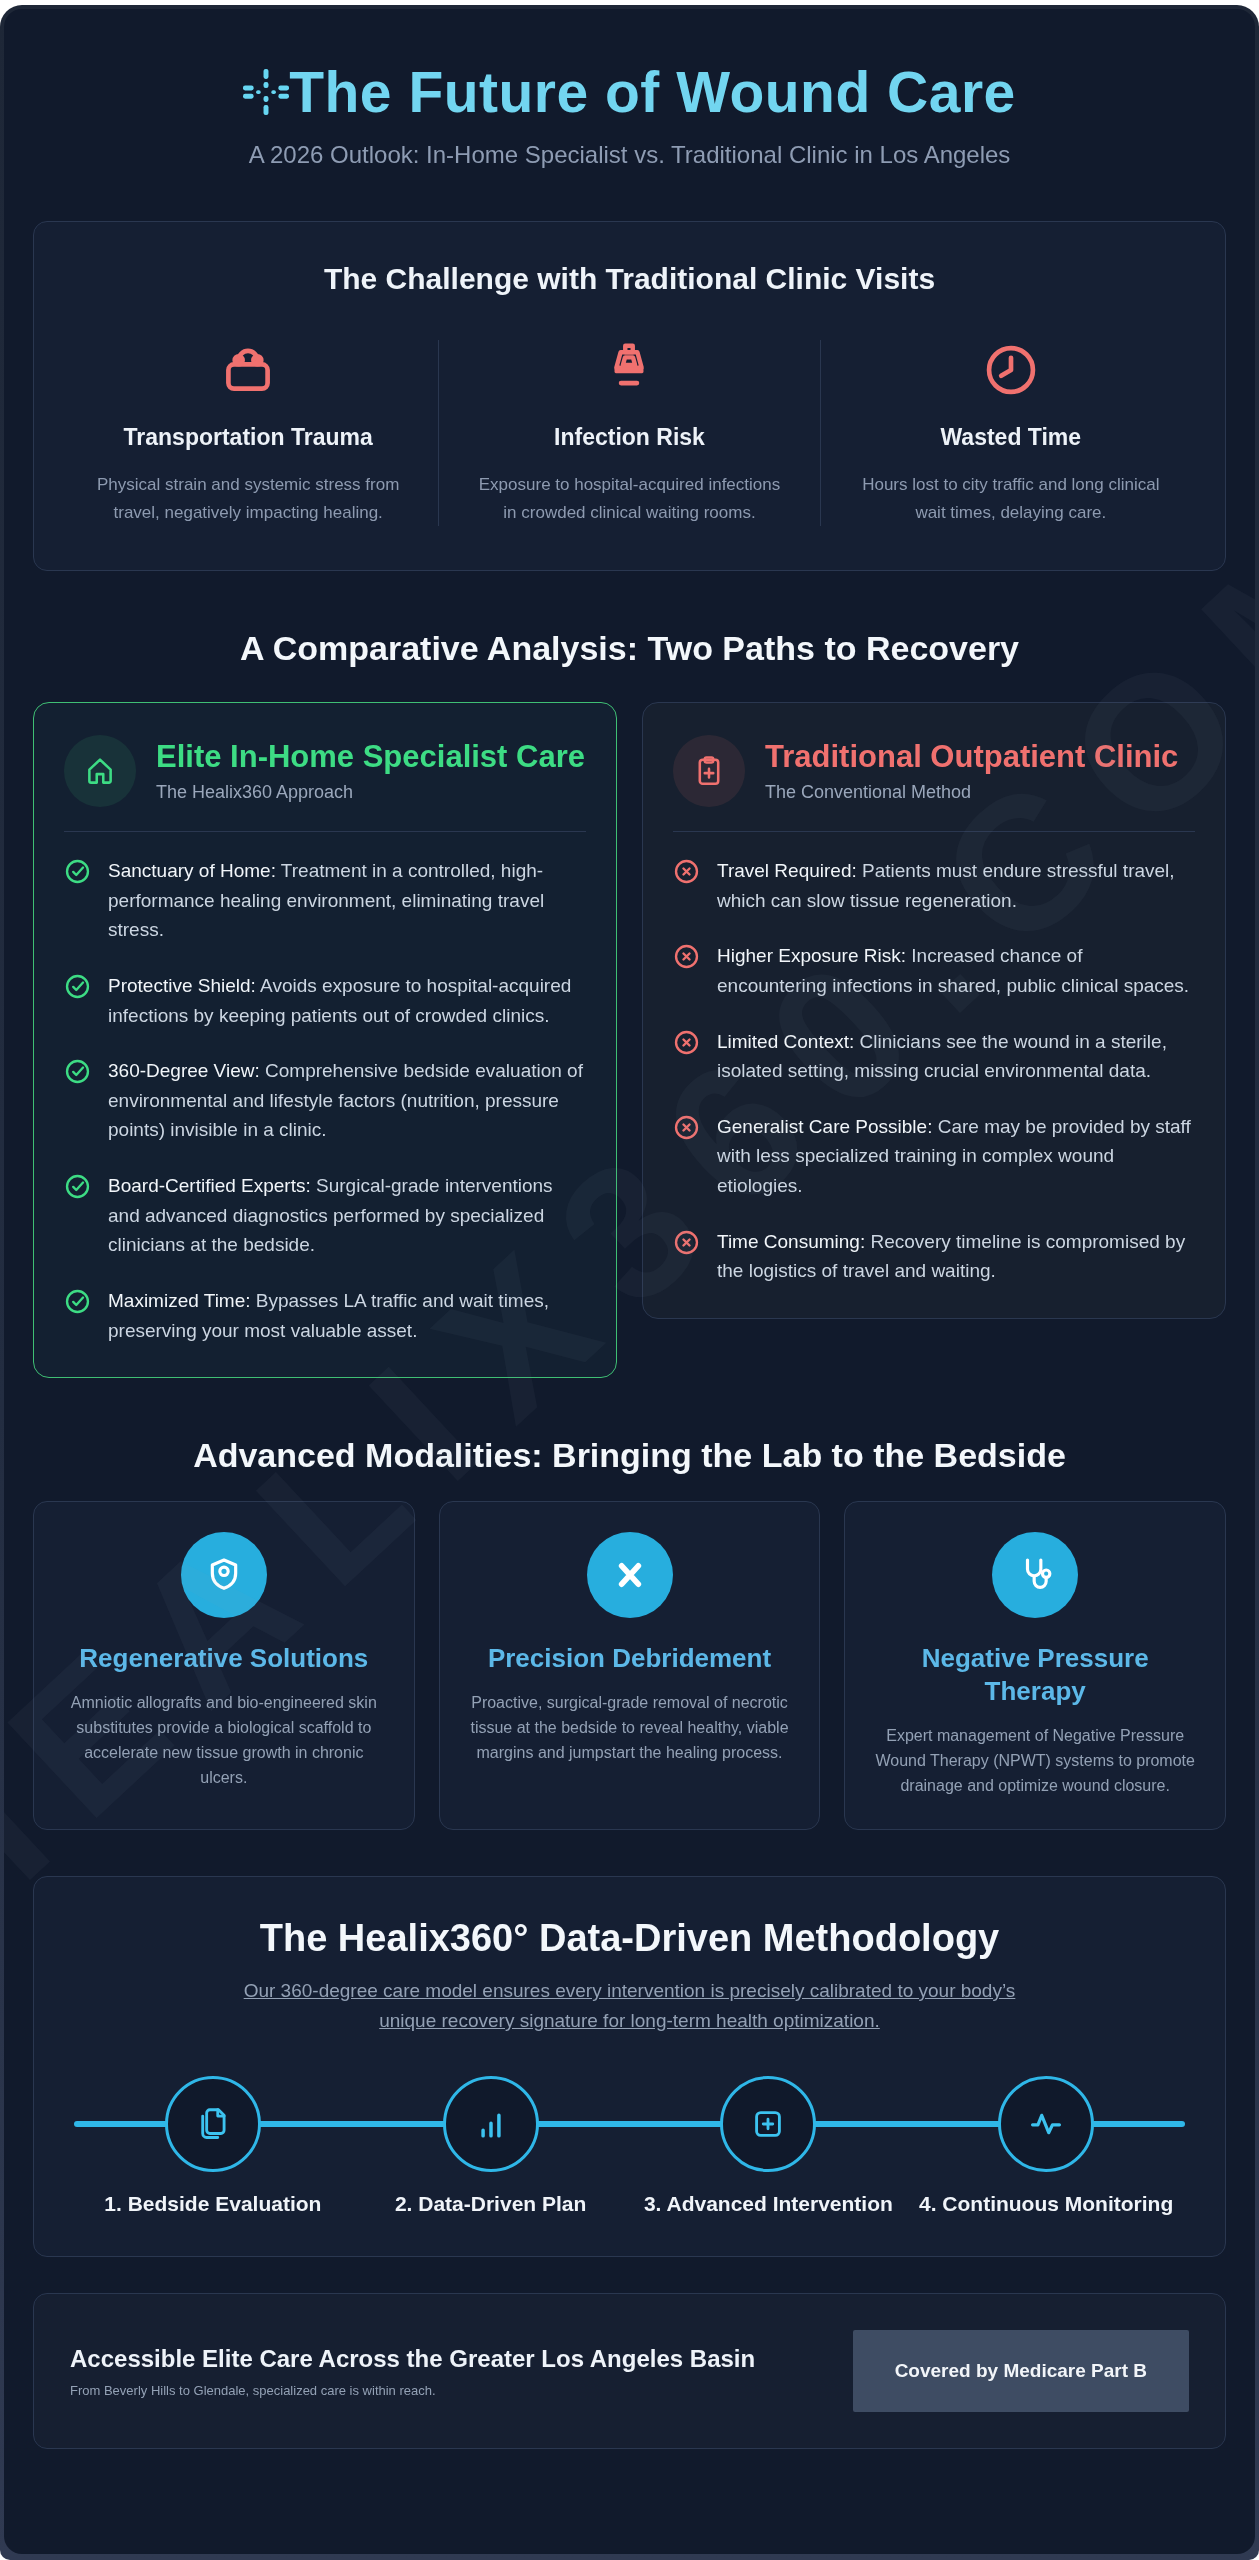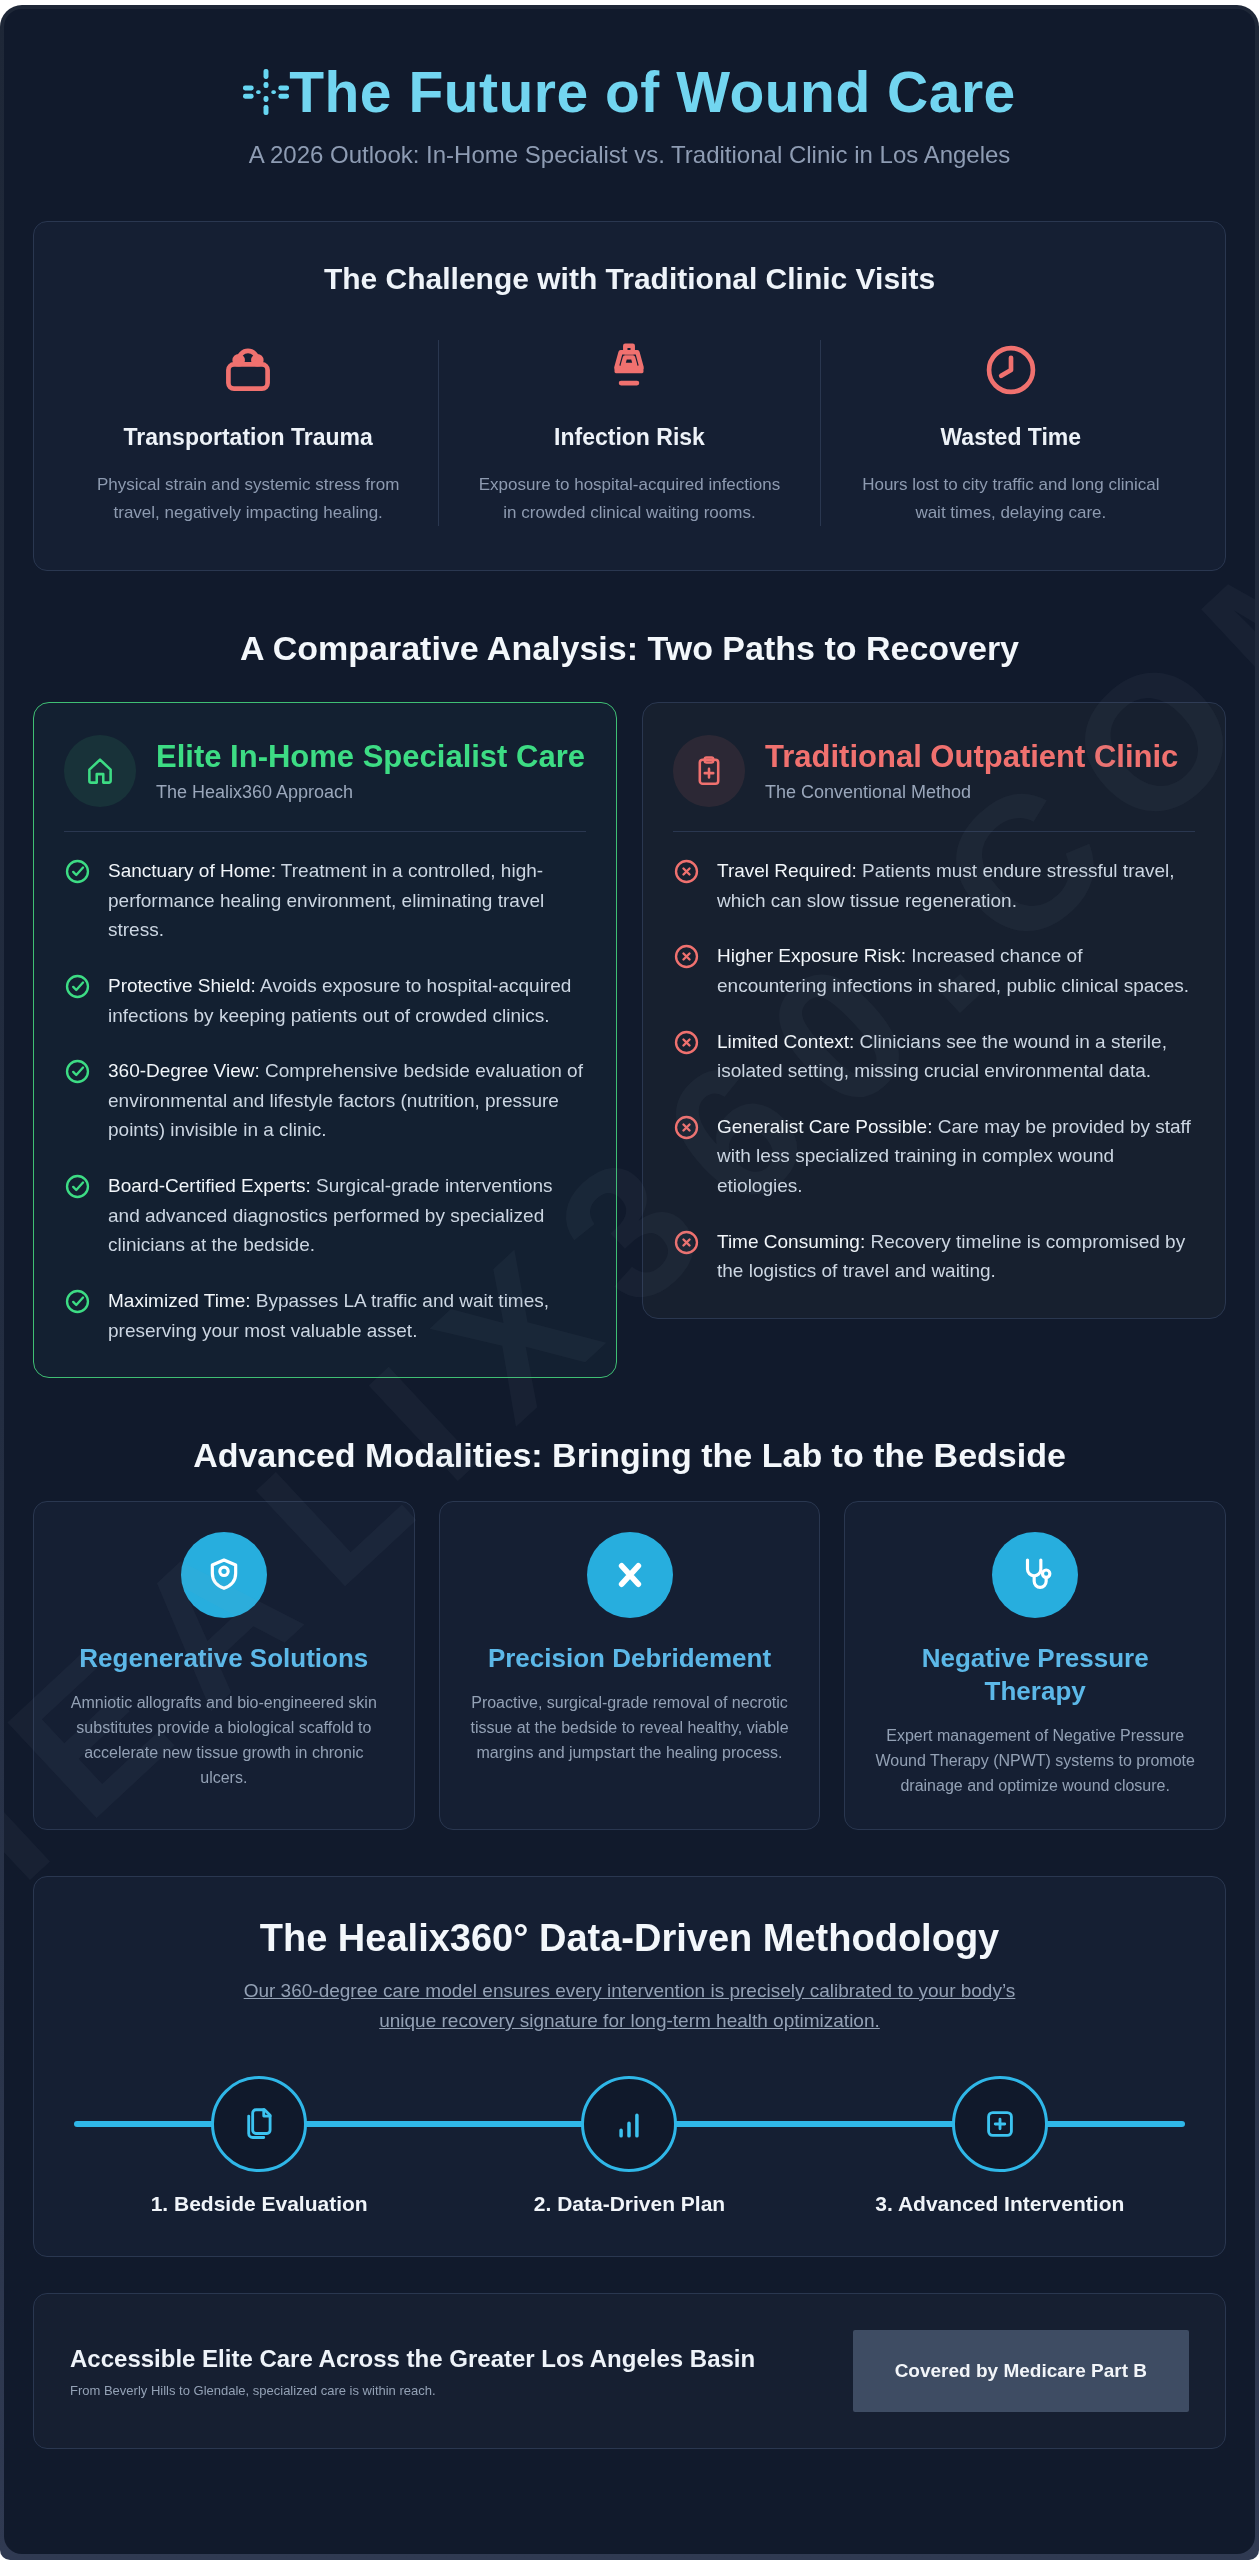--- a/index.html
+++ b/index.html
@@ -359,20 +359,28 @@
           </div>
           <div class="tl-step">
             <div class="tl-circle">
               <svg width="38" height="38" viewBox="0 0 24 24" fill="none" stroke="#3cc3f0" stroke-width="1.8" stroke-linecap="round" stroke-linejoin="round">
                 <rect x="4.8" y="4.8" width="14.4" height="14.4" rx="2.6"></rect>
                 <path d="M12 9v6M9 12h6"></path>
               </svg>
             </div>
             <div class="tl-label">3. Advanced Intervention</div>
           </div>
+          <div class="tl-step">
+            <div class="tl-circle">
+              <svg width="38" height="38" viewBox="0 0 24 24" fill="none" stroke="#3cc3f0" stroke-width="2" stroke-linecap="round" stroke-linejoin="round">
+                <path d="M3.5 12.5h3.4l2.4-6 4.4 11 2.4-5h4.4"></path>
+              </svg>
+            </div>
+            <div class="tl-label">4. Continuous Monitoring</div>
+          </div>
         </div>
       </div>
     </div>
 
     <div class="panel foot">
       <div>
         <h3>Accessible Elite Care Across the Greater Los Angeles Basin</h3>
         <p>From Beverly Hills to Glendale, specialized care is within reach.</p>
       </div>
       <div class="medicare-badge">Covered by Medicare Part B</div>

